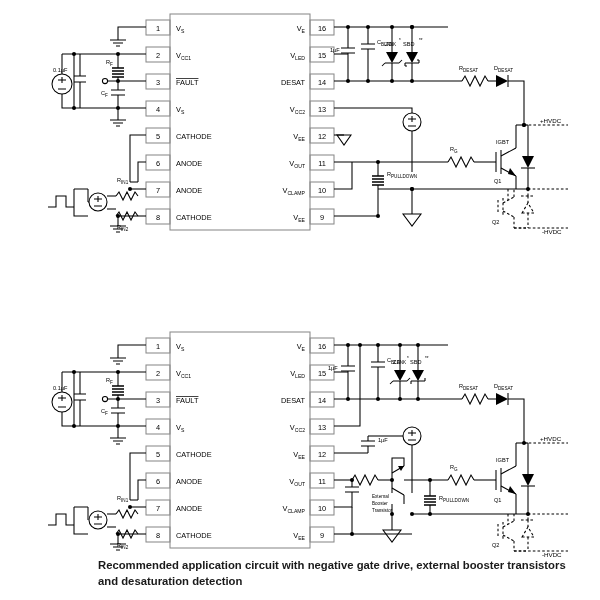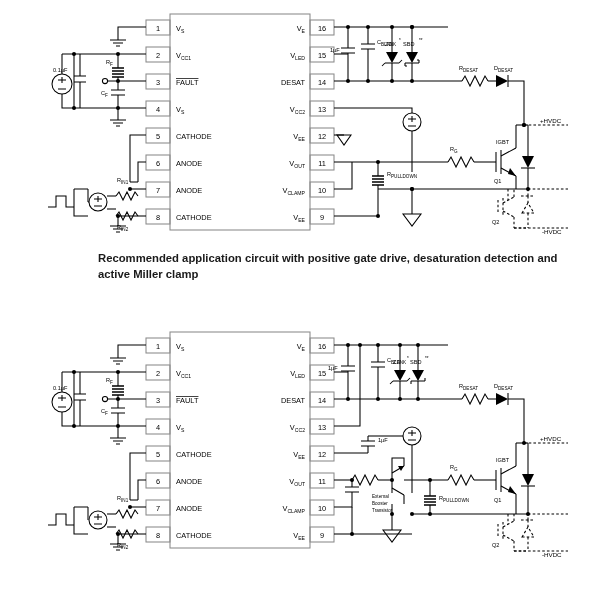--- a/index.html
+++ b/index.html
@@ -263,21 +263,20 @@
     <path class="dash" d="M522 213 L534 213 L528 203 Z"></path>
     <path class="dash" d="M521 196 H535"></path>
     <path class="dash" d="M528 213 V228 M514 228 H528"></path>
     <path class="dash" d="M528 196 V189"></path>
 
     <path class="dash" d="M514 228 H568"></path>
     <text class="cmp" x="542" y="234">-HVDC</text>
   </svg>
   </div>
 
-  <div class="cap cap-top">Recommended application circuit with positive gate drive, desaturation detection and active Miller clamp</div>
 
   <div class="fig fig-bot">
   <svg width="600" height="245" viewBox="0 0 600 245">
     <rect class="box" x="170" y="14" width="140" height="216"></rect>
 
     <rect class="box" x="146" y="20" width="24" height="15"></rect>
     <text class="pin-num" x="158" y="31">1</text>
     <text class="pin-lbl" x="176" y="31"><tspan>V</tspan><tspan class="sub" dy="2">S</tspan></text>
     <path class="ln" d="M146 27 H118 V40"></path>
     <path class="ln" d="M110 40 H126 M113 43 H123 M116 46 H120"></path>
@@ -510,14 +509,15 @@
     <path class="dash" d="M528 202 V209"></path>
     <path class="dash" d="M522 219 L534 219 L528 209 Z"></path>
     <path class="dash" d="M521 202 H535"></path>
     <path class="dash" d="M528 219 V233 M514 233 H528"></path>
     <path class="dash" d="M528 202 V196"></path>
     <path class="dash" d="M514 233 H568"></path>
     <text class="cmp" x="542" y="239">-HVDC</text>
   </svg>
   </div>
 
+  <div class="cap cap-bot">Recommended application circuit with negative gate drive, external booster transistors and desaturation detection</div>
 
 </div>
 
 </body></html>

